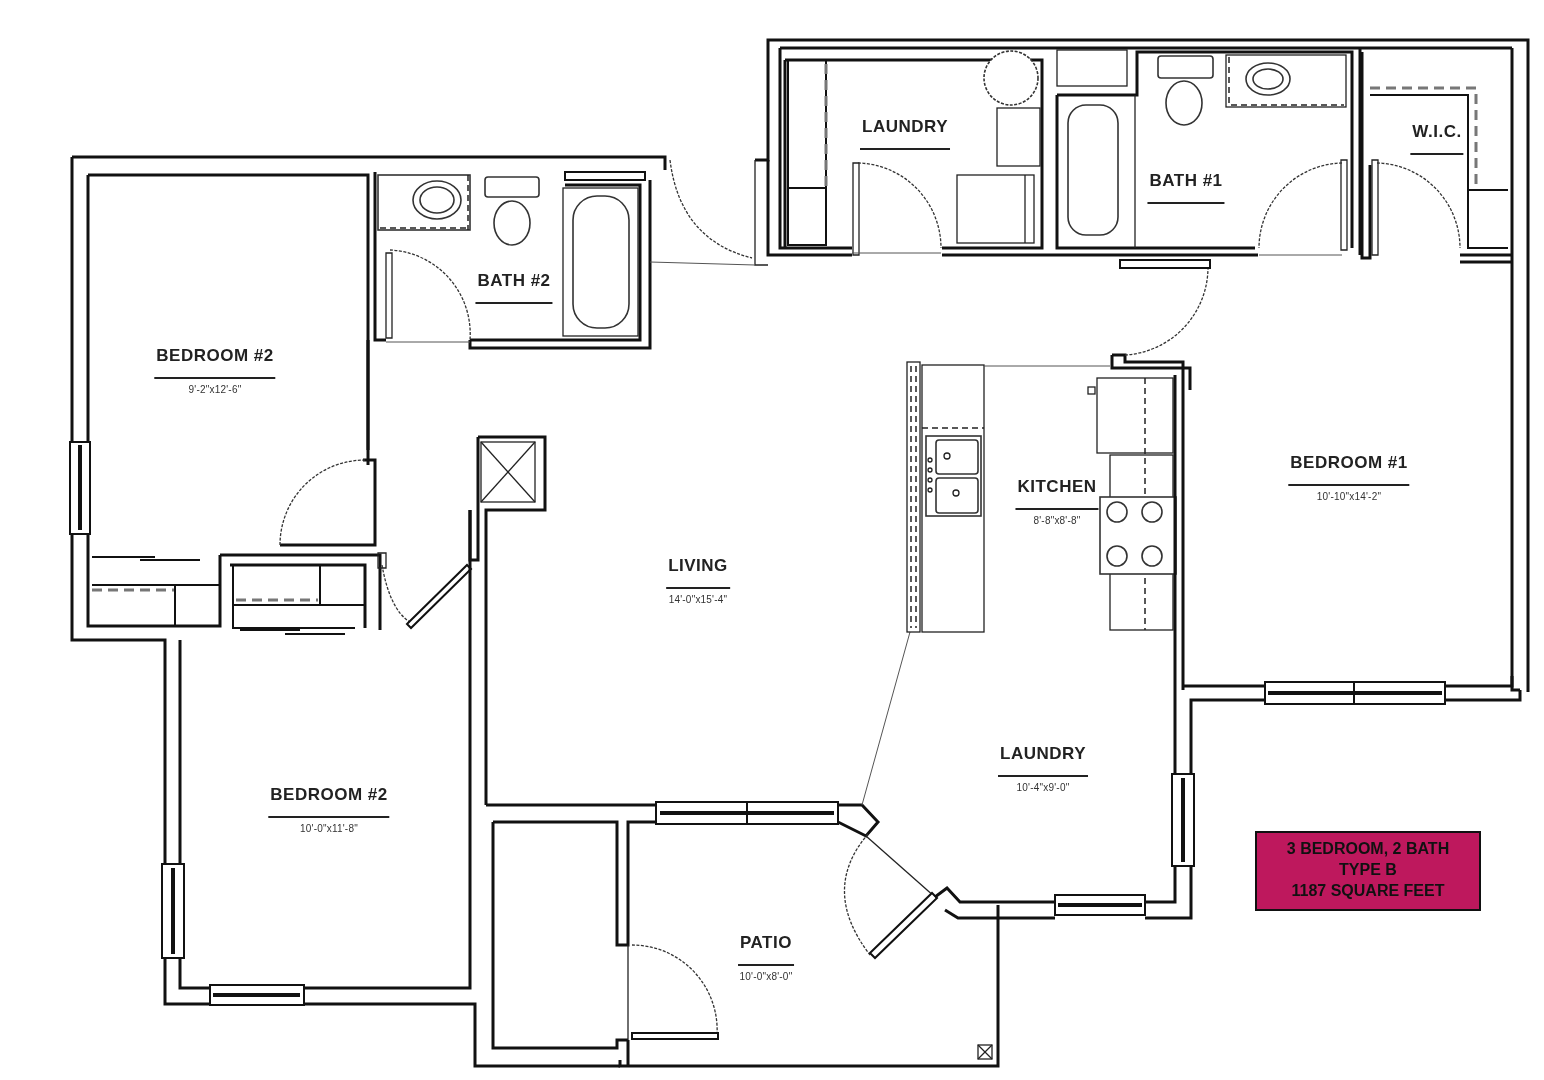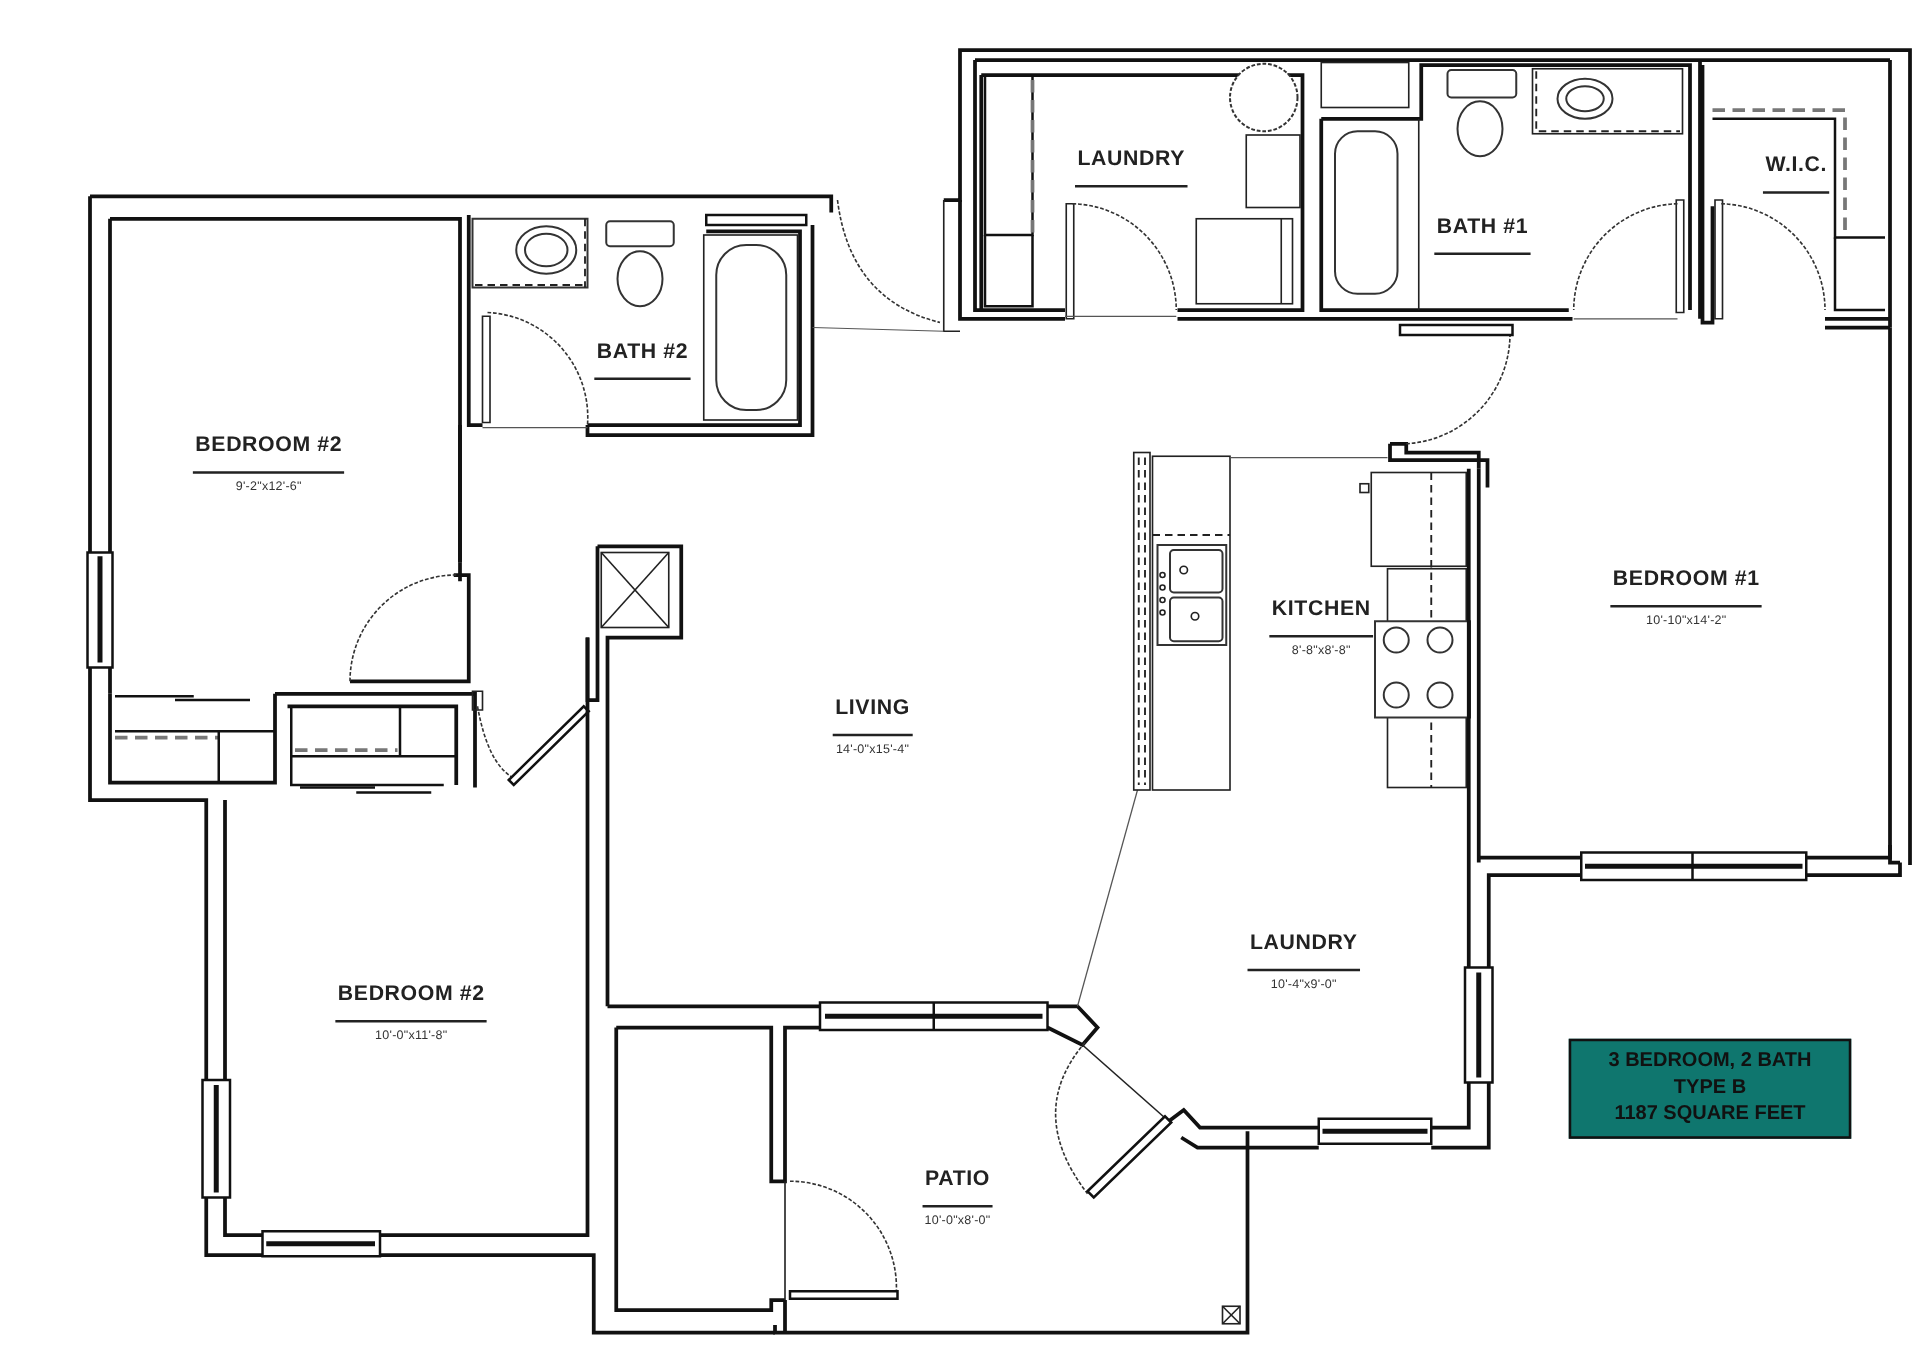--- a/index.html
+++ b/index.html
@@ -13,21 +13,21 @@
   .dashk { fill: none; stroke: #222; stroke-width: 1.5; stroke-dasharray: 6 4; }
   .arc { fill: none; stroke: #333; stroke-width: 1.3; stroke-dasharray: 3 1.5; }
   .win { fill: #fff; stroke: #111; stroke-width: 2; }
   .winbar { stroke: #111; stroke-width: 4; }
   .fx { fill: #fff; stroke: #333; stroke-width: 1.6; }
 
   .label { position: absolute; text-align: center; transform: translateX(-50%); white-space: nowrap; }
   .label .name { display: inline-block; font-weight: bold; font-size: 17px; color: #222; letter-spacing: 0.5px; border-bottom: 2px solid #222; padding: 0 2px 12px; line-height: 18px; }
   .label .dim { display: block; font-size: 10px; color: #333; margin-top: 5px; letter-spacing: 0.2px; }
 
-  .summary { position: absolute; left: 1255px; top: 831px; width: 226px; height: 80px; border: 2px solid #111; box-sizing: border-box; text-align: center; font-weight: bold; font-size: 16px; line-height: 21px; padding-top: 5px; color: #111; background: #0f766e; }
+  .summary { position: absolute; left: 1255px; top: 831px; width: 226px; height: 80px; border: 2px solid #111; box-sizing: border-box; text-align: center; font-weight: bold; font-size: 16px; line-height: 21px; padding-top: 5px; color: #111; background: #be185d; }
   .summary div { display: block; }
 </style>
 </head>
 <body>
 
 <svg class="plan" width="1544" height="1080" viewBox="0 0 1544 1080" xmlns="http://www.w3.org/2000/svg">
 
   <g>
 
     <path class="w" d="M72,157 L665,157 L665,170"></path>

